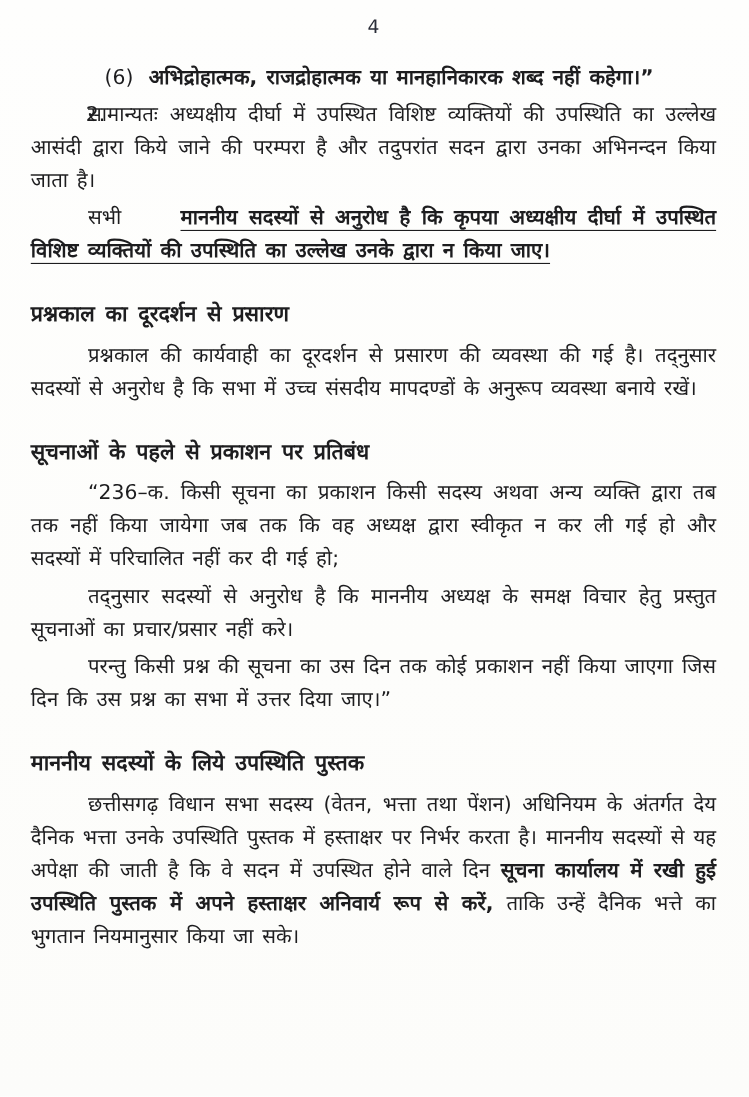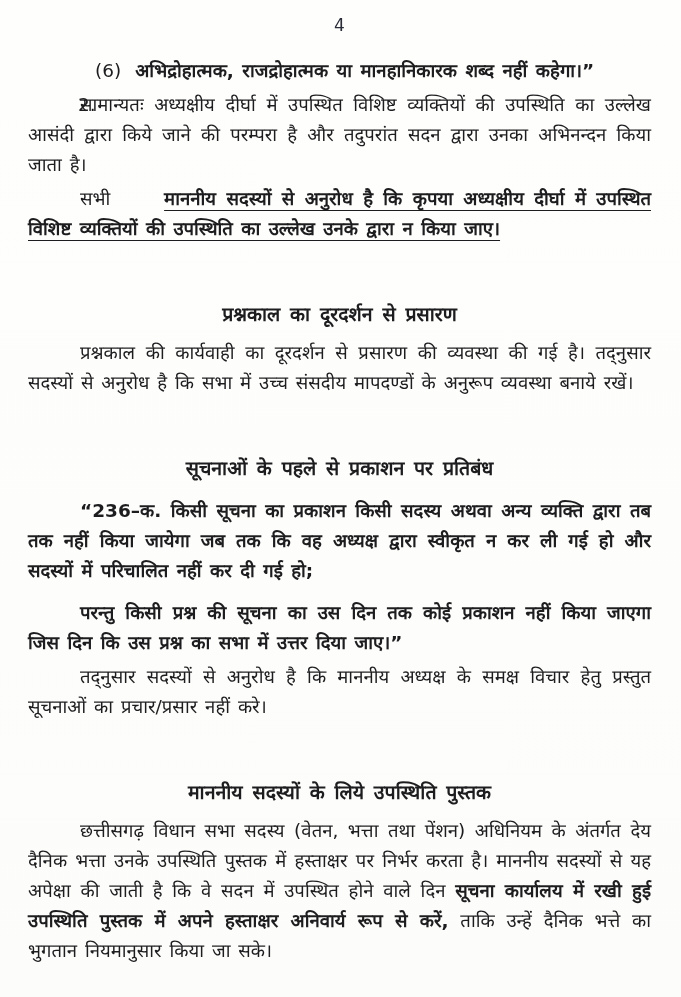--- a/index.html
+++ b/index.html
@@ -50,27 +50,26 @@
     top: 0;
   }
   .request-emph {
     font-weight: 700;
     text-decoration: underline;
     text-underline-offset: 5px;
     text-decoration-thickness: 1px;
     margin-left: 44px;
   }
   .section-heading {
-    text-align: center;
     font-weight: 700;
     font-size: 19.5px;
-    margin: 56px 0 8px 0;
+    margin: 27px 0 8px 0;
     word-spacing: 3px;
   }
-  .quote { font-weight: 700; margin-top: 12px; }
+  .quote { font-weight: 400; }
   .inline-bold { font-weight: 700; }
   .footer-note {
     position: absolute;
     left: 8px;
     bottom: 6px;
     font-size: 9px;
     letter-spacing: 0.4px;
     color: #7e8aa6;
     opacity: 0.85;
     font-family: "Liberation Serif", "DejaVu Serif", serif;
@@ -93,22 +92,22 @@
 
   <div class="para indent">
     <span>सभी </span><span class="request-emph">माननीय सदस्यों से अनुरोध है कि कृपया अध्यक्षीय दीर्घा में उपस्थित विशिष्ट व्यक्तियों की उपस्थिति का उल्लेख उनके द्वारा न किया जाए।</span>
   </div>
 
   <div class="section-heading">प्रश्नकाल का दूरदर्शन से प्रसारण</div>
   <div class="para indent">प्रश्नकाल की कार्यवाही का दूरदर्शन से प्रसारण की व्यवस्था की गई है। तद्नुसार सदस्यों से अनुरोध है कि सभा में उच्च संसदीय मापदण्डों के अनुरूप व्यवस्था बनाये रखें।</div>
 
   <div class="section-heading">सूचनाओं के पहले से प्रकाशन पर प्रतिबंध</div>
   <div class="para indent quote">“236–क. किसी सूचना का प्रकाशन किसी सदस्य अथवा अन्य व्यक्ति द्वारा तब तक नहीं किया जायेगा जब तक कि वह अध्यक्ष द्वारा स्वीकृत न कर ली गई हो और सदस्यों में परिचालित नहीं कर दी गई हो;</div>
+  <div class="para indent">तद्नुसार सदस्यों से अनुरोध है कि माननीय अध्यक्ष के समक्ष विचार हेतु प्रस्तुत सूचनाओं का प्रचार/प्रसार नहीं करे।</div>
   <div class="para indent quote">परन्तु किसी प्रश्न की सूचना का उस दिन तक कोई प्रकाशन नहीं किया जाएगा जिस दिन कि उस प्रश्न का सभा में उत्तर दिया जाए।”</div>
-  <div class="para indent">तद्नुसार सदस्यों से अनुरोध है कि माननीय अध्यक्ष के समक्ष विचार हेतु प्रस्तुत सूचनाओं का प्रचार/प्रसार नहीं करे।</div>
 
   <div class="section-heading">माननीय सदस्यों के लिये उपस्थिति पुस्तक</div>
   <div class="para indent">
     <span>छत्तीसगढ़ विधान सभा सदस्य (वेतन, भत्ता तथा पेंशन) अधिनियम के अंतर्गत देय दैनिक भत्ता उनके उपस्थिति पुस्तक में हस्ताक्षर पर निर्भर करता है। माननीय सदस्यों से यह अपेक्षा की जाती है कि वे सदन में उपस्थित होने वाले दिन </span><span class="inline-bold">सूचना कार्यालय में रखी हुई उपस्थिति पुस्तक में अपने हस्ताक्षर अनिवार्य रूप से करें,</span><span> ताकि उन्हें दैनिक भत्ते का भुगतान नियमानुसार किया जा सके।</span>
   </div>
 
 
 </div>
 
 </body></html>

